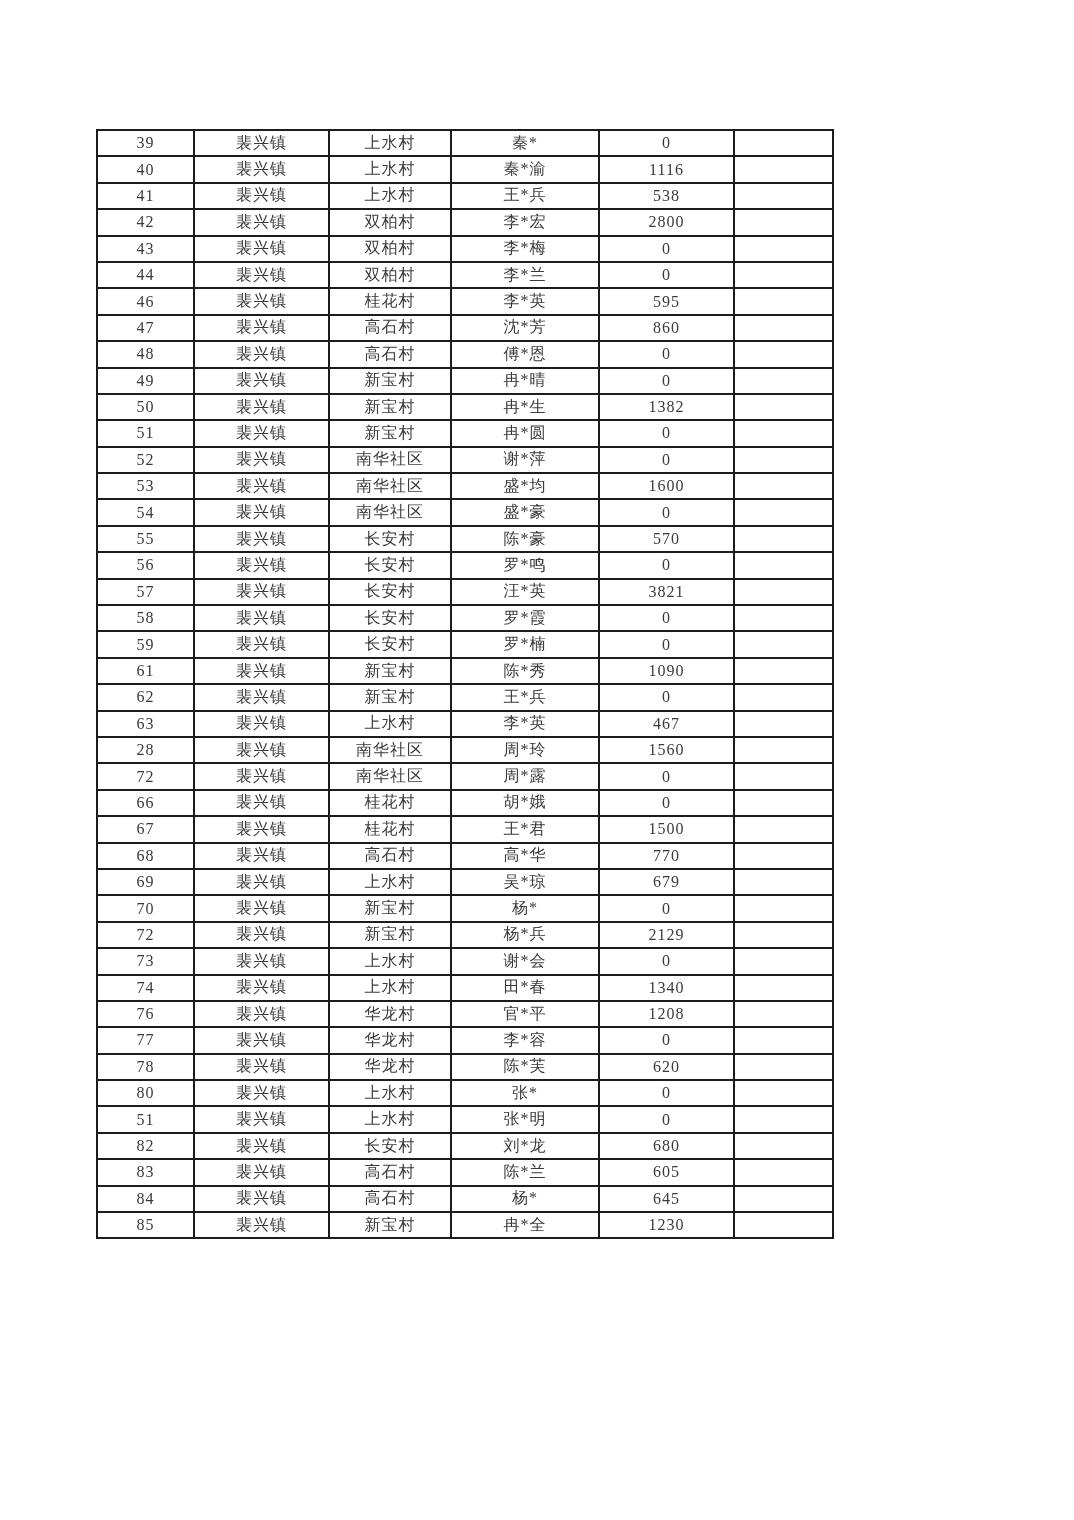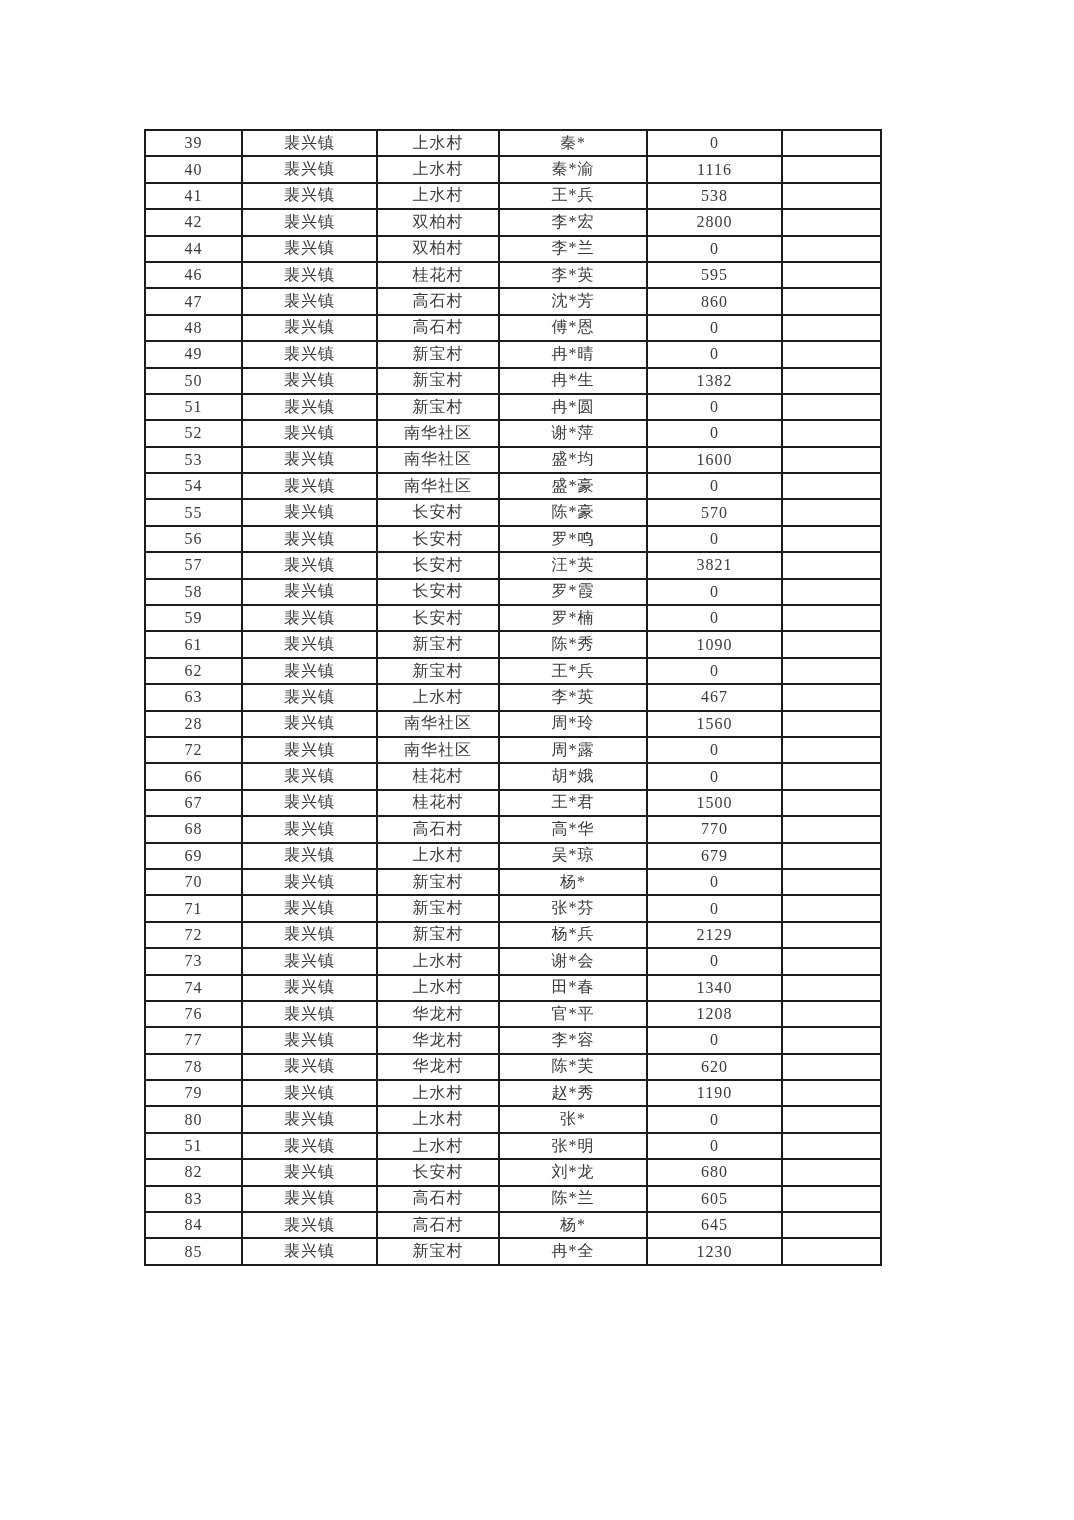--- a/index.html
+++ b/index.html
@@ -12,21 +12,20 @@
     position: relative;
     width: 1074px;
     height: 1520px;
     background: #ffffff;
     overflow: hidden;
   }
   .sheet {
     position: absolute;
     left: 96px;
     top: 129px;
-    margin-left: 48px;
   }
   table.grid {
     border-collapse: collapse;
     table-layout: fixed;
     border: 2px solid #1c1c1c;
   }
   table.grid td {
     border: 2px solid #1c1c1c;
     height: 24.4px;
     padding: 0 2px;
@@ -86,20 +85,28 @@
           </tr>
           <tr>
             <td>42</td>
             <td>裴兴镇</td>
             <td>双柏村</td>
             <td>李*宏</td>
             <td>2800</td>
             <td></td>
           </tr>
           <tr>
+            <td>43</td>
+            <td>裴兴镇</td>
+            <td>双柏村</td>
+            <td>李*梅</td>
+            <td>0</td>
+            <td></td>
+          </tr>
+          <tr>
             <td>44</td>
             <td>裴兴镇</td>
             <td>双柏村</td>
             <td>李*兰</td>
             <td>0</td>
             <td></td>
           </tr>
           <tr>
             <td>46</td>
             <td>裴兴镇</td>
@@ -286,28 +293,20 @@
           </tr>
           <tr>
             <td>70</td>
             <td>裴兴镇</td>
             <td>新宝村</td>
             <td>杨*</td>
             <td>0</td>
             <td></td>
           </tr>
           <tr>
-            <td>71</td>
-            <td>裴兴镇</td>
-            <td>新宝村</td>
-            <td>张*芬</td>
-            <td>0</td>
-            <td></td>
-          </tr>
-          <tr>
             <td>72</td>
             <td>裴兴镇</td>
             <td>新宝村</td>
             <td>杨*兵</td>
             <td>2129</td>
             <td></td>
           </tr>
           <tr>
             <td>73</td>
             <td>裴兴镇</td>
@@ -339,28 +338,20 @@
             <td>李*容</td>
             <td>0</td>
             <td></td>
           </tr>
           <tr>
             <td>78</td>
             <td>裴兴镇</td>
             <td>华龙村</td>
             <td>陈*芙</td>
             <td>620</td>
-            <td></td>
-          </tr>
-          <tr>
-            <td>79</td>
-            <td>裴兴镇</td>
-            <td>上水村</td>
-            <td>赵*秀</td>
-            <td>1190</td>
             <td></td>
           </tr>
           <tr>
             <td>80</td>
             <td>裴兴镇</td>
             <td>上水村</td>
             <td>张*</td>
             <td>0</td>
             <td></td>
           </tr>

